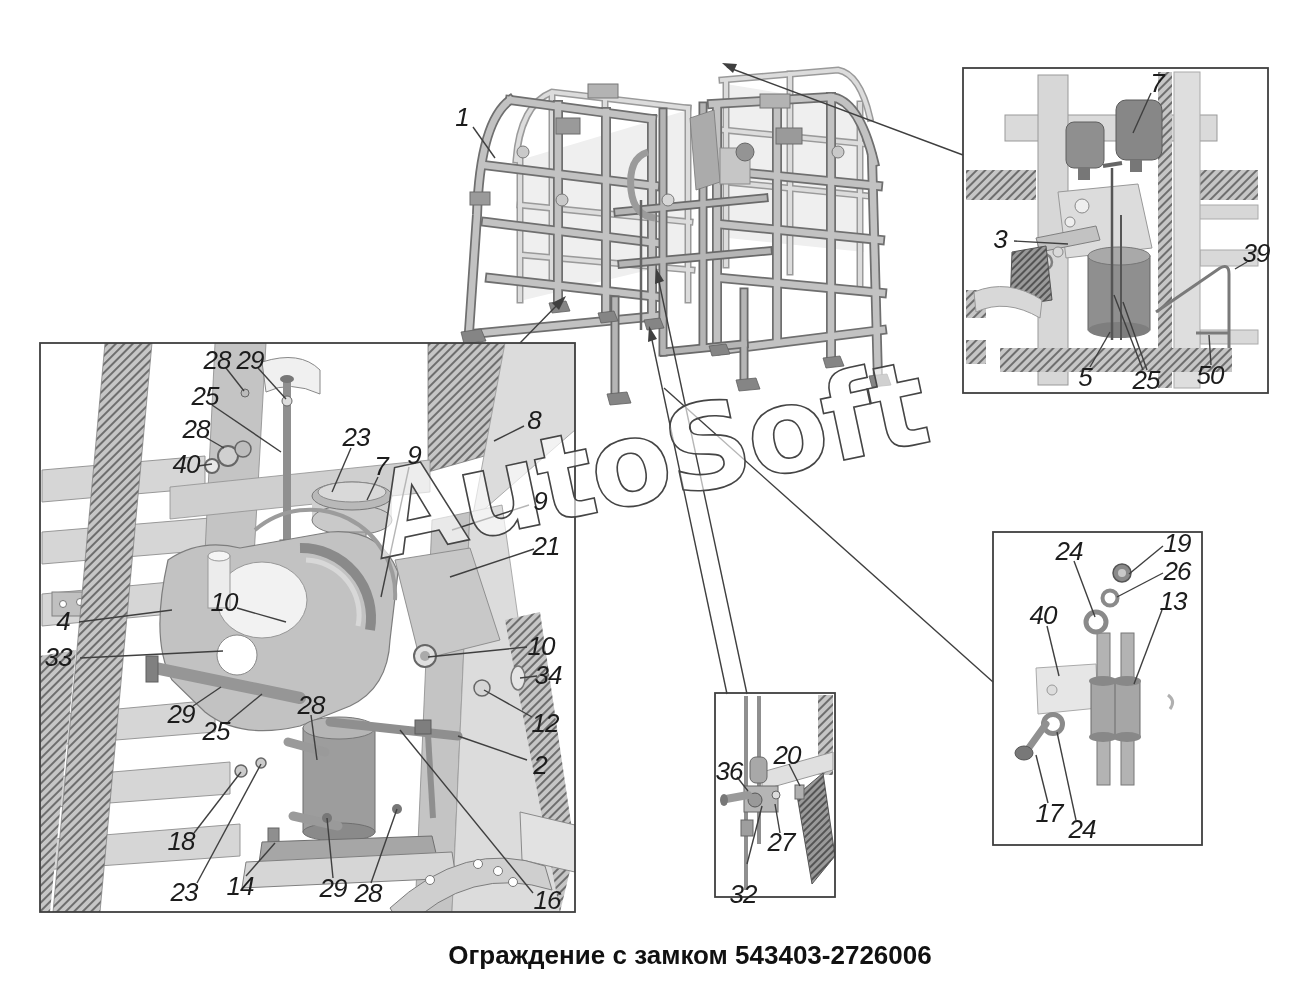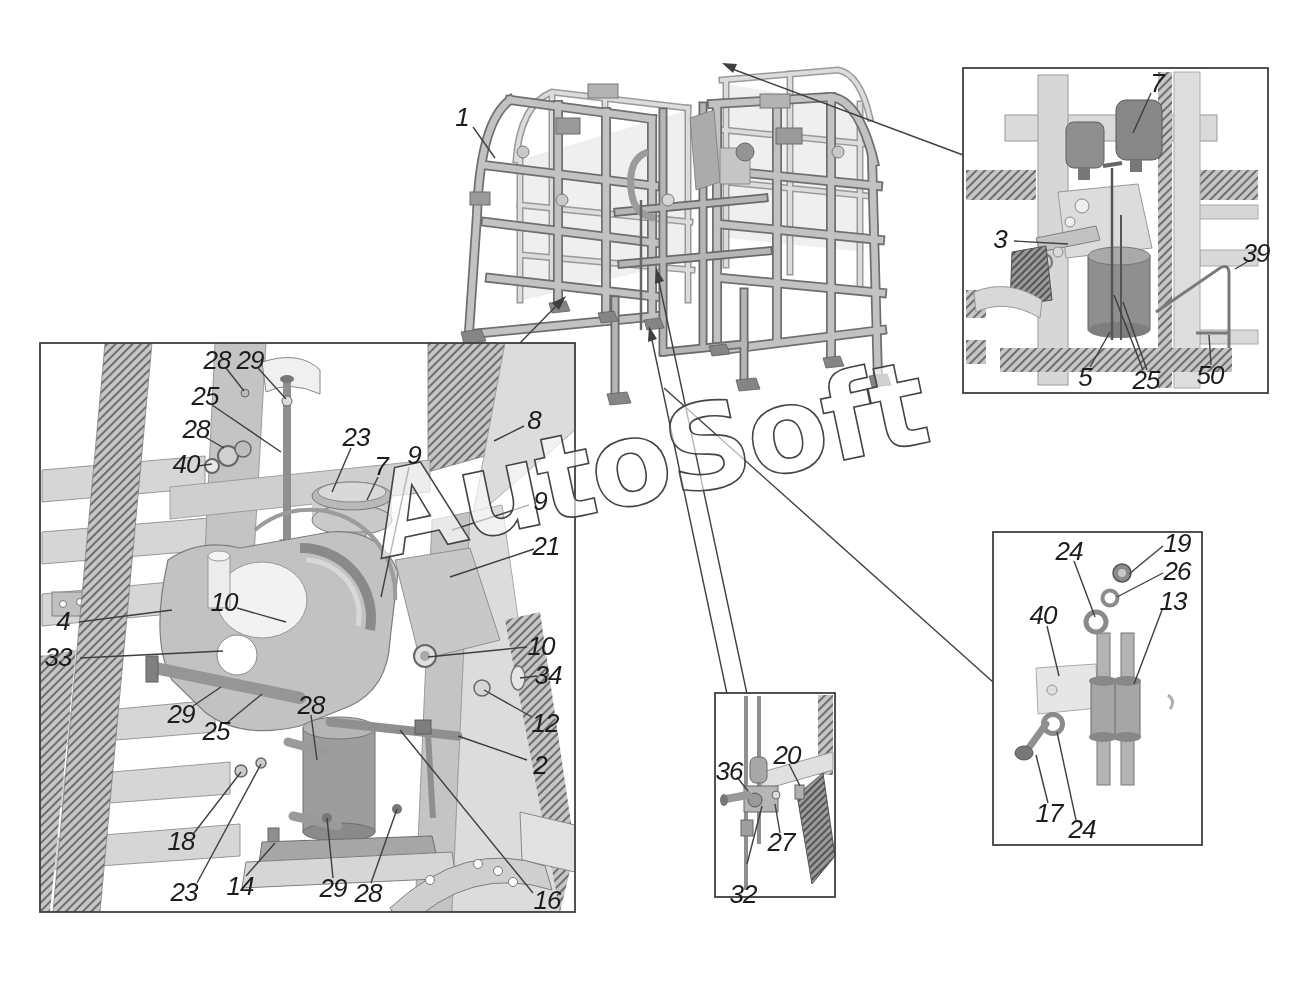--- a/index.html
+++ b/index.html
@@ -431,13 +431,14 @@
   <div class="co" style="left:743px;top:894px">32</div>
 
   <div class="co" style="left:1069px;top:551px">24</div>
   <div class="co" style="left:1177px;top:543px">19</div>
   <div class="co" style="left:1177px;top:571px">26</div>
   <div class="co" style="left:1173px;top:601px">13</div>
   <div class="co" style="left:1043px;top:615px">40</div>
   <div class="co" style="left:1049px;top:813px">17</div>
   <div class="co" style="left:1082px;top:829px">24</div>
 
+  <div class="caption">Ограждение с замком 543403-2726006</div>
 </div>
 
 </body></html>

